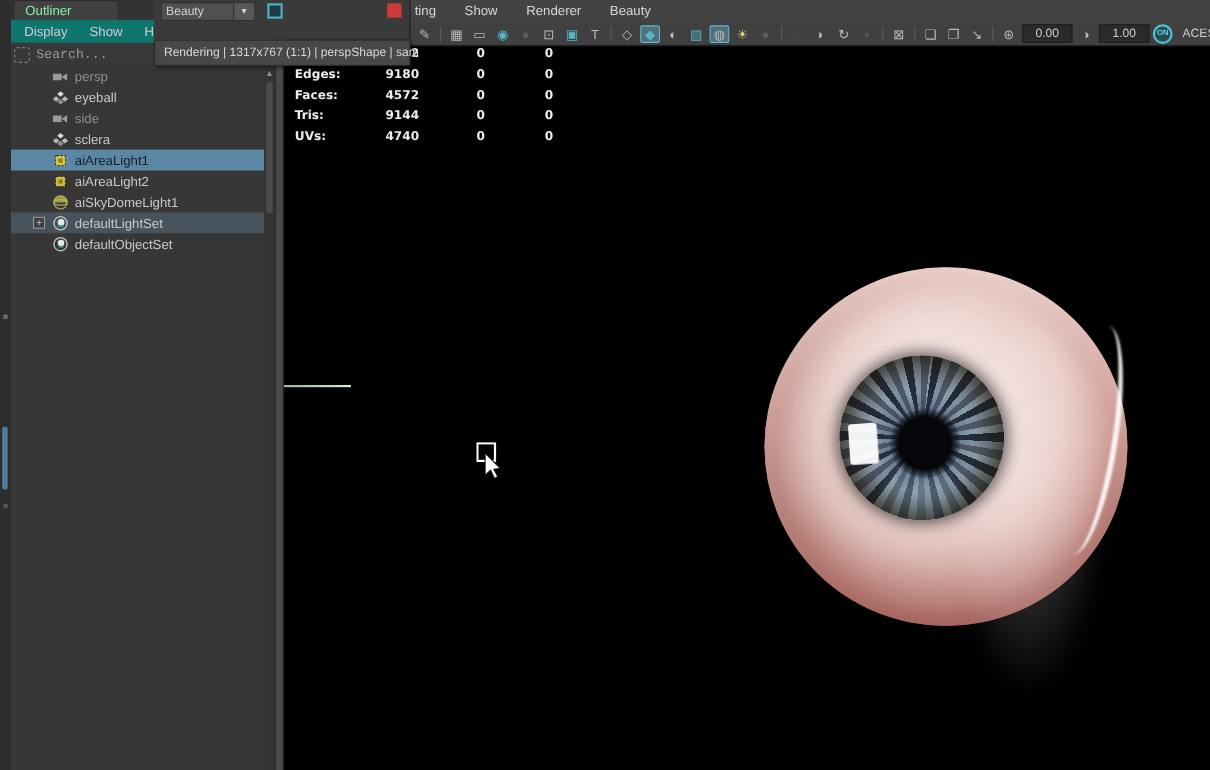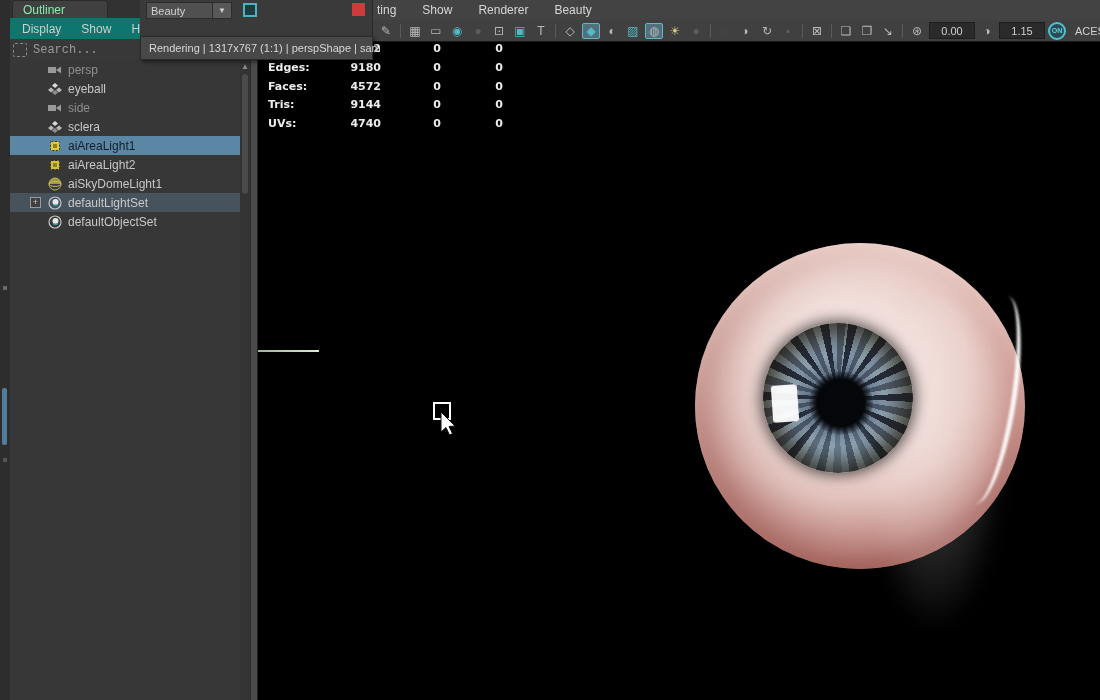--- a/index.html
+++ b/index.html
@@ -329,21 +329,21 @@
   <span class="tsep"></span>
   <span class="tbi">⊠</span>
   <span class="tsep"></span>
   <span class="tbi">❏</span>
   <span class="tbi">❐</span>
   <span class="tbi">↘</span>
   <span class="tsep"></span>
   <span class="tbi">⊛</span>
   <span class="tfield">0.00</span>
   <span class="tbi">◑</span>
-  <span class="tfield">1.15</span>
+  <span class="tfield">1.00</span>
   <span id="on-toggle">ON</span>
   <span id="colorspace">ACES 1.0 SDR-video (sRG</span>
 </div>
 
 <div id="rv-toolbar" class="abs">
   <div id="aov-select">
     <span class="val">Beauty</span>
     <span class="arrow">▼</span>
   </div>
   <div id="marquee-btn"></div>

